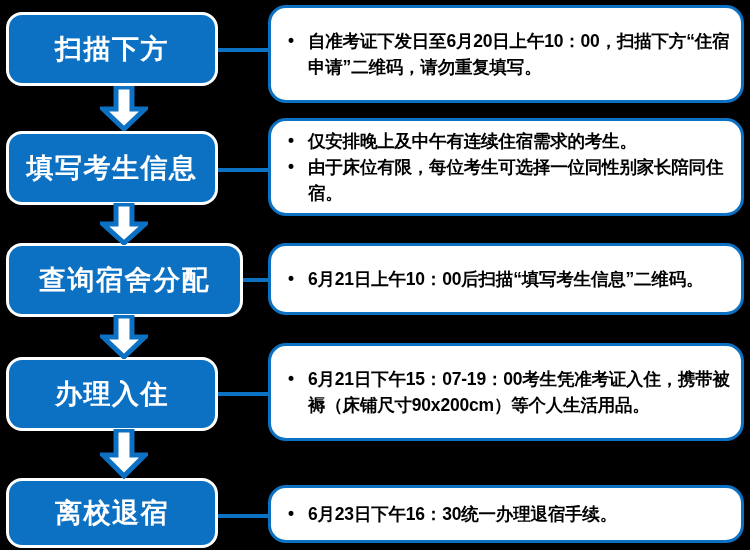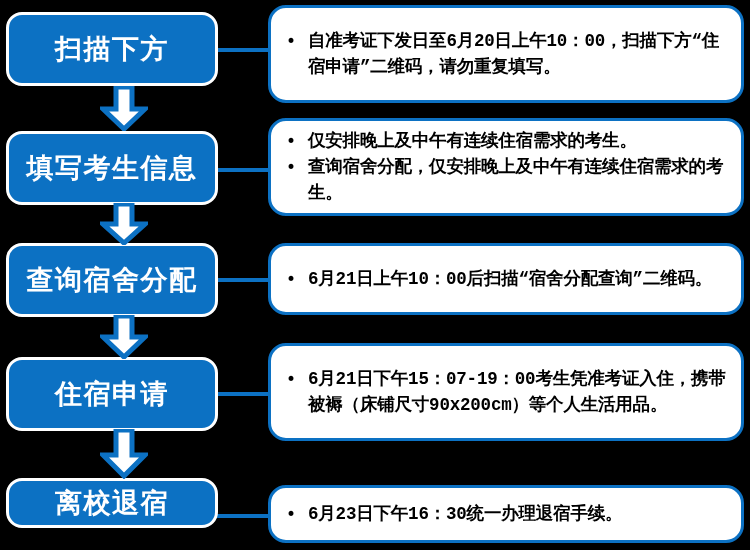--- a/index.html
+++ b/index.html
@@ -85,21 +85,21 @@
     text-align: left;
     padding-left: 3px;
   }
   .note-text {
     flex: 1 1 auto;
     color: #000000;
     font-weight: bold;
     font-size: 17.5px;
     line-height: 26px;
     letter-spacing: -0.2px;
-    font-family: Liberation Mono, monospace;
+    font-family: Liberation Sans, sans-serif;
   }
 </style>
 </head>
 <body>
 
 <div id="stage">
 
   <div class="connector" style="left:196px; top:48px; width:76px;"></div>
   <div class="connector" style="left:196px; top:168px; width:76px;"></div>
   <div class="connector" style="left:196px; top:278px; width:76px;"></div>
@@ -107,29 +107,29 @@
   <div class="connector" style="left:196px; top:514px; width:76px;"></div>
 
   <div class="step-box" style="left:6px; top:12px; width:212px; height:74px;">
     <span class="step-label">扫描下方</span>
   </div>
 
   <div class="step-box" style="left:6px; top:131px; width:212px; height:74px;">
     <span class="step-label">填写考生信息</span>
   </div>
 
-  <div class="step-box" style="left:6px; top:243px; width:212px; height:74px;">
+  <div class="step-box" style="left:6px; top:243px; width:237px; height:74px;">
     <span class="step-label">查询宿舍分配</span>
   </div>
 
   <div class="step-box" style="left:6px; top:357px; width:212px; height:74px;">
-    <span class="step-label">住宿申请</span>
+    <span class="step-label">办理入住</span>
   </div>
 
-  <div class="step-box" style="left:6px; top:478px; width:212px; height:50px;">
+  <div class="step-box" style="left:6px; top:478px; width:212px; height:70px;">
     <span class="step-label">离校退宿</span>
   </div>
 
   <div class="arrow" style="left:100px; top:86px; width:48px; height:45px;">
     <svg width="48" height="45" viewBox="0 0 48 45">
       <polygon points="16,1 32,1 32,23 45,23 24,43 3,23 16,23" fill="#FFFFFF" stroke="#0C71C3" stroke-width="5" stroke-linejoin="miter"></polygon>
     </svg>
   </div>
 
   <div class="arrow" style="left:100px; top:203px; width:48px; height:42px;">
@@ -157,28 +157,28 @@
     </div>
   </div>
 
   <div class="note-box" style="left:268px; top:118px; width:476px; height:98px;">
     <div class="note-line">
       <span class="note-bullet">•</span>
       <span class="note-text">仅安排晚上及中午有连续住宿需求的考生。</span>
     </div>
     <div class="note-line">
       <span class="note-bullet">•</span>
-      <span class="note-text">查询宿舍分配，仅安排晚上及中午有连续住宿需求的考生。</span>
+      <span class="note-text">由于床位有限，每位考生可选择一位同性别家长陪同住宿。</span>
     </div>
   </div>
 
   <div class="note-box" style="left:268px; top:243px; width:476px; height:72px;">
     <div class="note-line">
       <span class="note-bullet">•</span>
-      <span class="note-text">6月21日上午10：00后扫描“宿舍分配查询”二维码。</span>
+      <span class="note-text">6月21日上午10：00后扫描“填写考生信息”二维码。</span>
     </div>
   </div>
 
   <div class="note-box" style="left:268px; top:343px; width:476px; height:98px;">
     <div class="note-line">
       <span class="note-bullet">•</span>
       <span class="note-text">6月21日下午15：07-19：00考生凭准考证入住，携带被褥（床铺尺寸90x200cm）等个人生活用品。</span>
     </div>
   </div>
 

